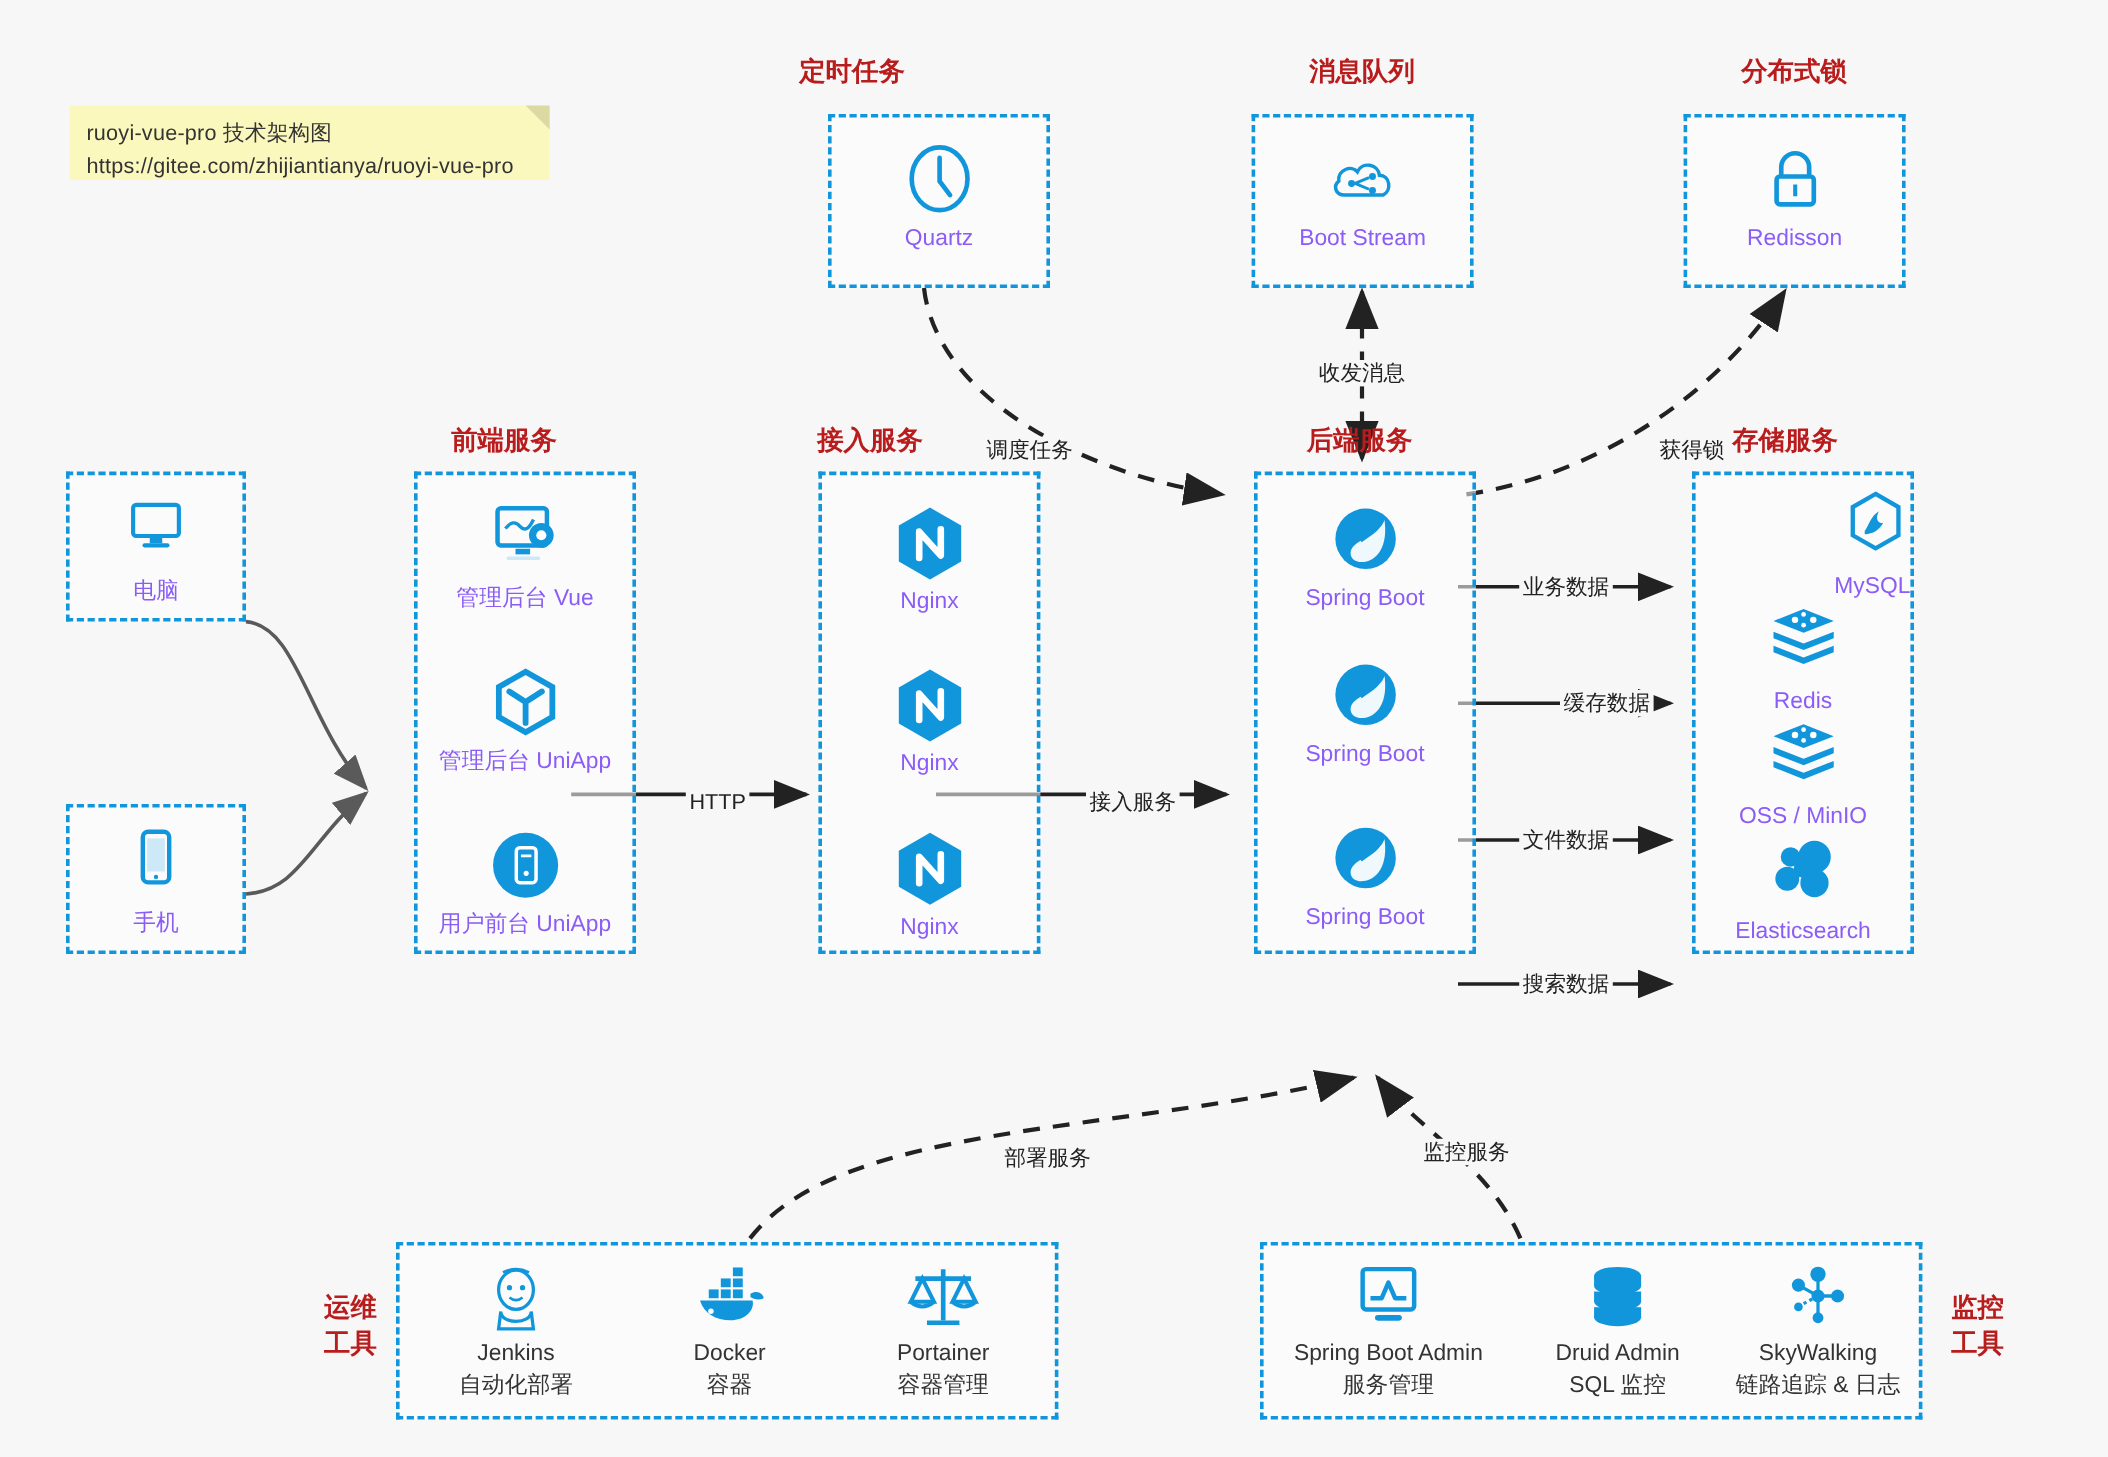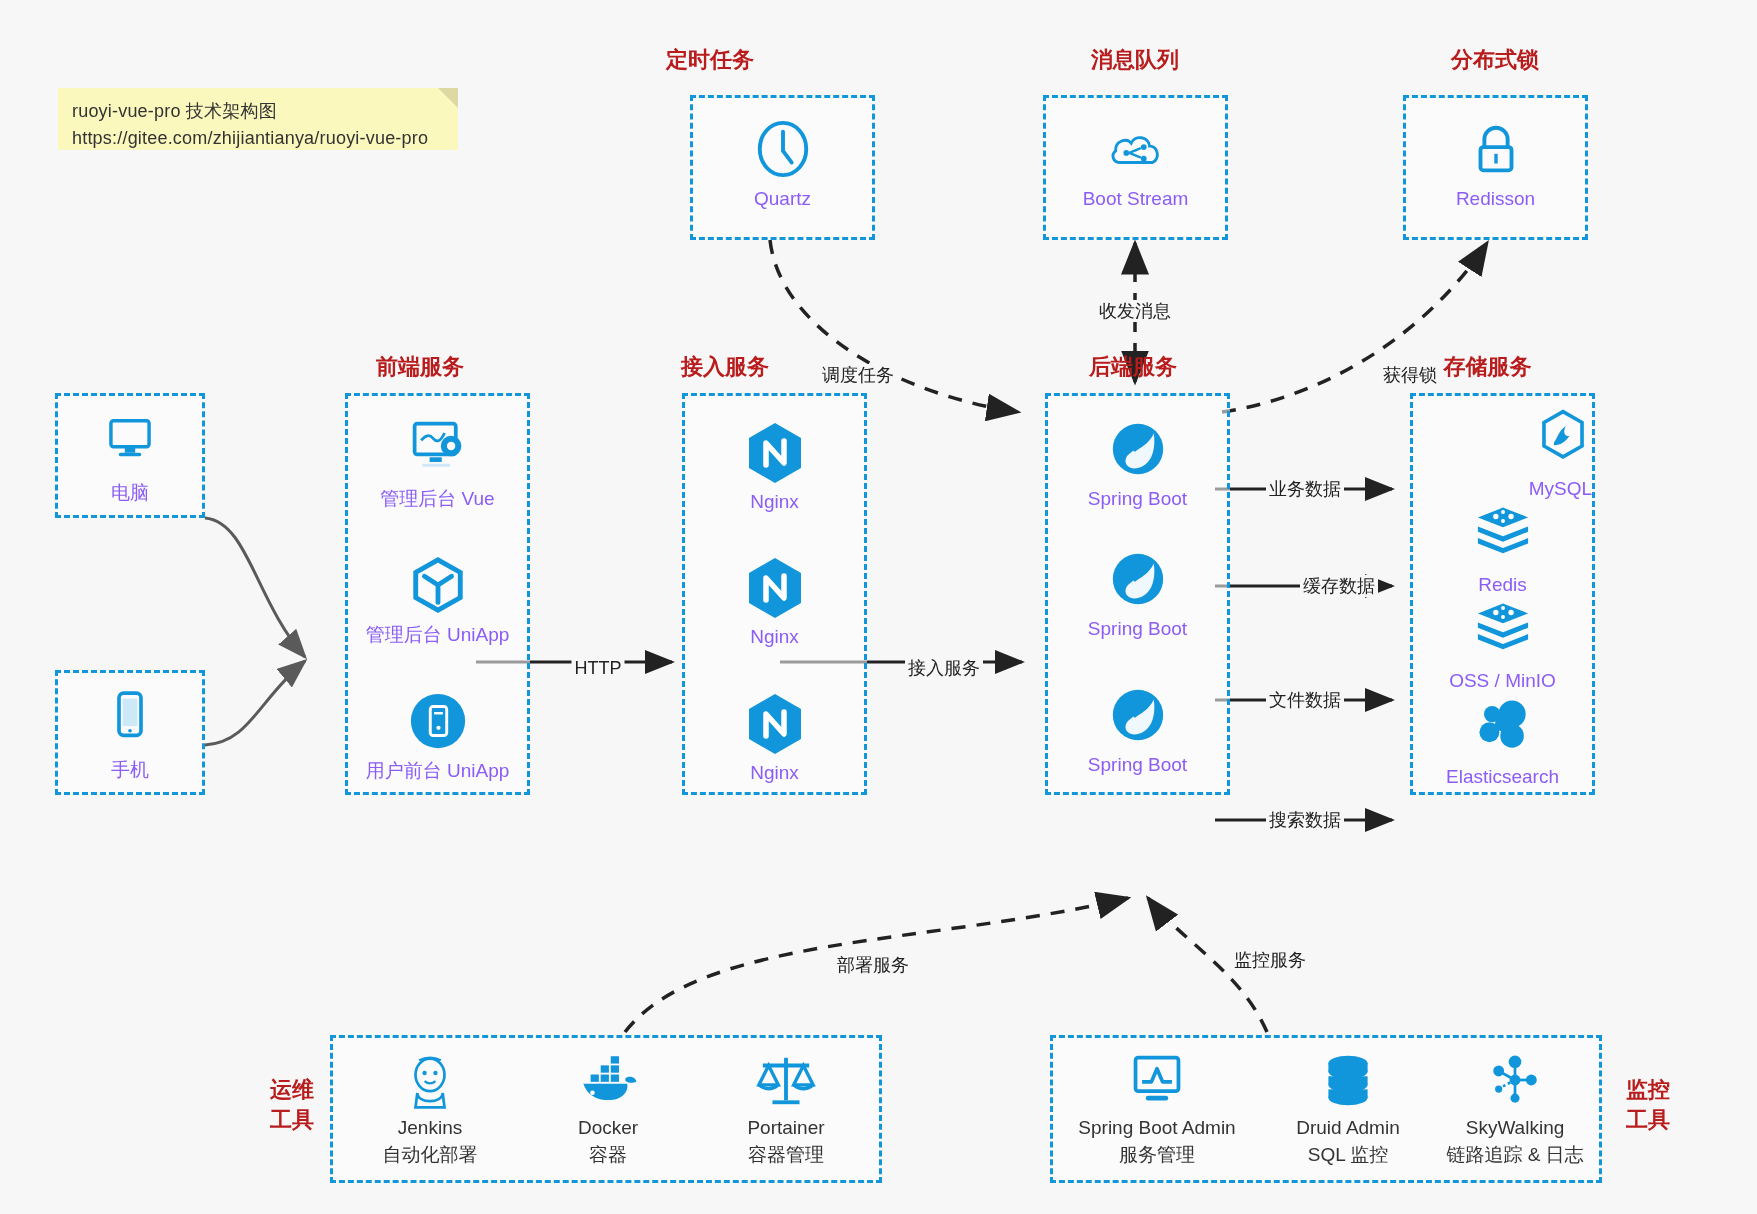--- a/index.html
+++ b/index.html
@@ -498,15 +498,15 @@
   <div class="elabel" style="left:858px;top:375px;">调度任务</div>
   <div class="elabel" style="left:1135px;top:311px;">收发消息</div>
   <div class="elabel" style="left:1410px;top:375px;">获得锁</div>
   <div class="elabel" style="left:598px;top:668px;">HTTP</div>
   <div class="elabel" style="left:944px;top:668px;">接入服务</div>
   <div class="elabel" style="left:1305px;top:489px;">业务数据</div>
   <div class="elabel" style="left:1339px;top:586px;">缓存数据</div>
   <div class="elabel" style="left:1305px;top:700px;">文件数据</div>
   <div class="elabel" style="left:1305px;top:820px;">搜索数据</div>
   <div class="elabel" style="left:873px;top:965px;">部署服务</div>
-  <div class="elabel" style="left:1222px;top:960px;margin-left:48px;">监控服务</div>
+  <div class="elabel" style="left:1222px;top:960px;">监控服务</div>
 
 </div>
 
 </body></html>

